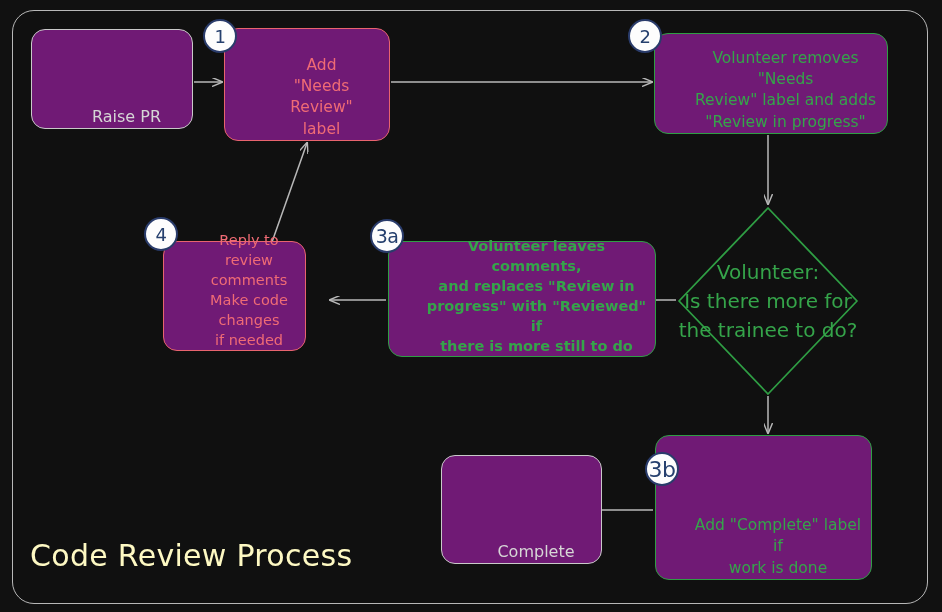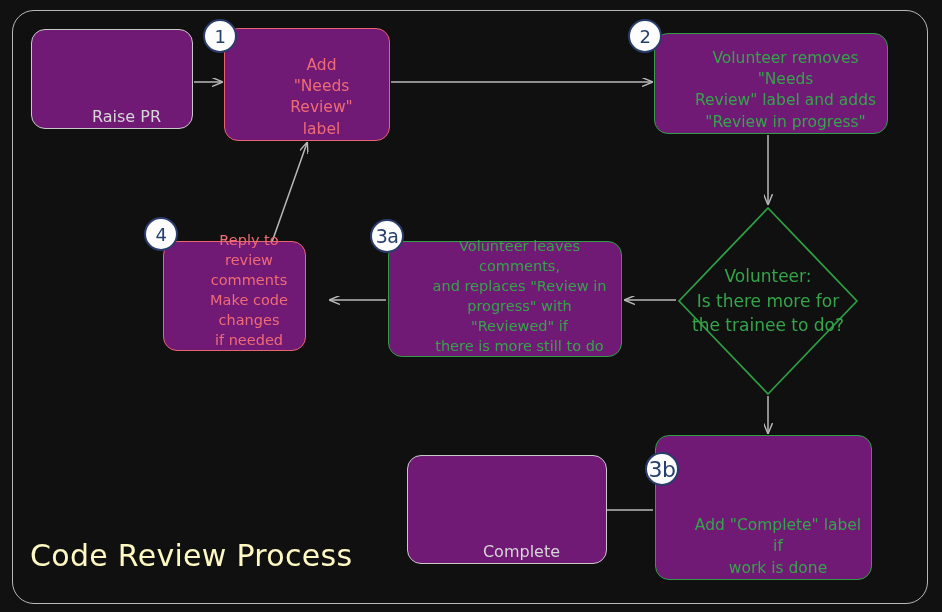--- a/index.html
+++ b/index.html
@@ -86,21 +86,21 @@
     position: absolute;
     left: 0;
     top: 0;
     width: 100%;
     height: 100%;
     display: flex;
     align-items: center;
     justify-content: center;
     text-align: center;
     color: #35a44a;
-    font-size: 17px;
+    font-size: 20px;
     line-height: 1.45;
     white-space: pre-line;
   }
   
   .badge {
     position: absolute;
     width: 34px;
     height: 34px;
     border-radius: 50%;
     background: #fdfdfd;
@@ -177,21 +177,21 @@
 
   <div class="diamond-wrap" style="left:676px; top:205px; width:184px; height:192px;">
     <svg width="184" height="192" viewBox="0 0 184 192" xmlns="http://www.w3.org/2000/svg">
       <path d="M92 3 L181 96 L92 189 L3 96 Z" fill="#101010" stroke="#2f9e44" stroke-width="1.8" stroke-linejoin="round"></path>
     </svg>
     <div class="diamond-text">Volunteer:
 Is there more for
 the trainee to do?</div>
   </div>
 
-  <div class="node green" style="left:388px; top:241px; width:234px; height:116px; font-size:14.5px;">
+  <div class="node green" style="left:388px; top:241px; width:268px; height:116px; font-size:14.5px;font-weight:bold;">
     <span class="label">Volunteer leaves comments,
 and replaces "Review in
 progress" with "Reviewed" if
 there is more still to do</span>
   </div>
   <div class="badge" style="left:370px; top:219px; font-size:19px;">3a</div>
 
   <div class="node red" style="left:163px; top:241px; width:143px; height:110px; font-size:14.5px;">
     <span class="label">Reply to review
 comments
@@ -199,19 +199,19 @@
 if needed</span>
   </div>
   <div class="badge" style="left:144px; top:217px;">4</div>
 
   <div class="node green" style="left:655px; top:435px; width:217px; height:145px;">
     <span class="label">Add "Complete" label if
 work is done</span>
   </div>
   <div class="badge" style="left:645px; top:420px; font-size:22px;margin-top:32px;">3b</div>
 
-  <div class="node neutral" style="left:407px; top:455px; width:200px; height:109px;">
+  <div class="node neutral" style="left:441px; top:455px; width:161px; height:109px;">
     <span class="label">Complete</span>
   </div>
 
   <div class="diagram-title">Code Review Process</div>
 
 </div>
 
 </body></html>

